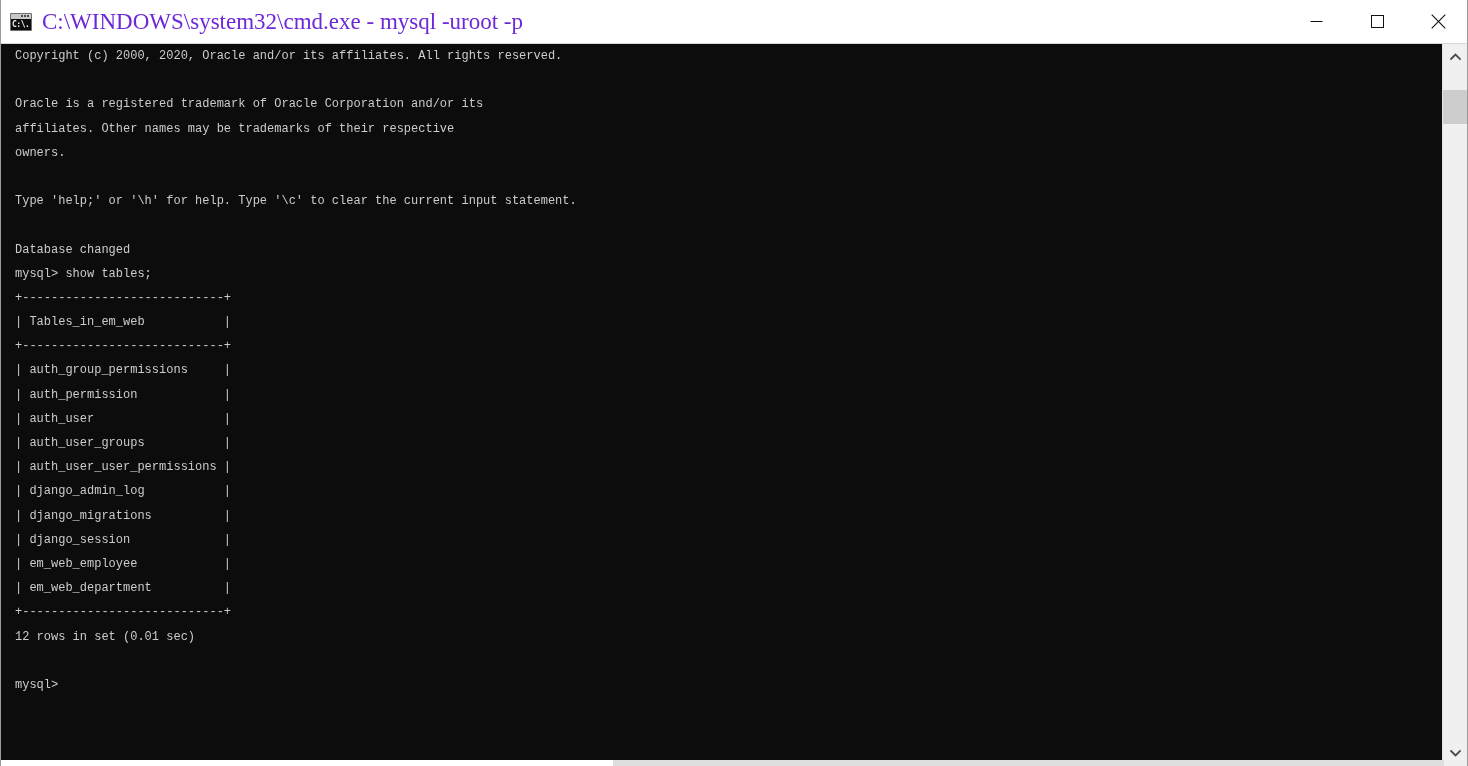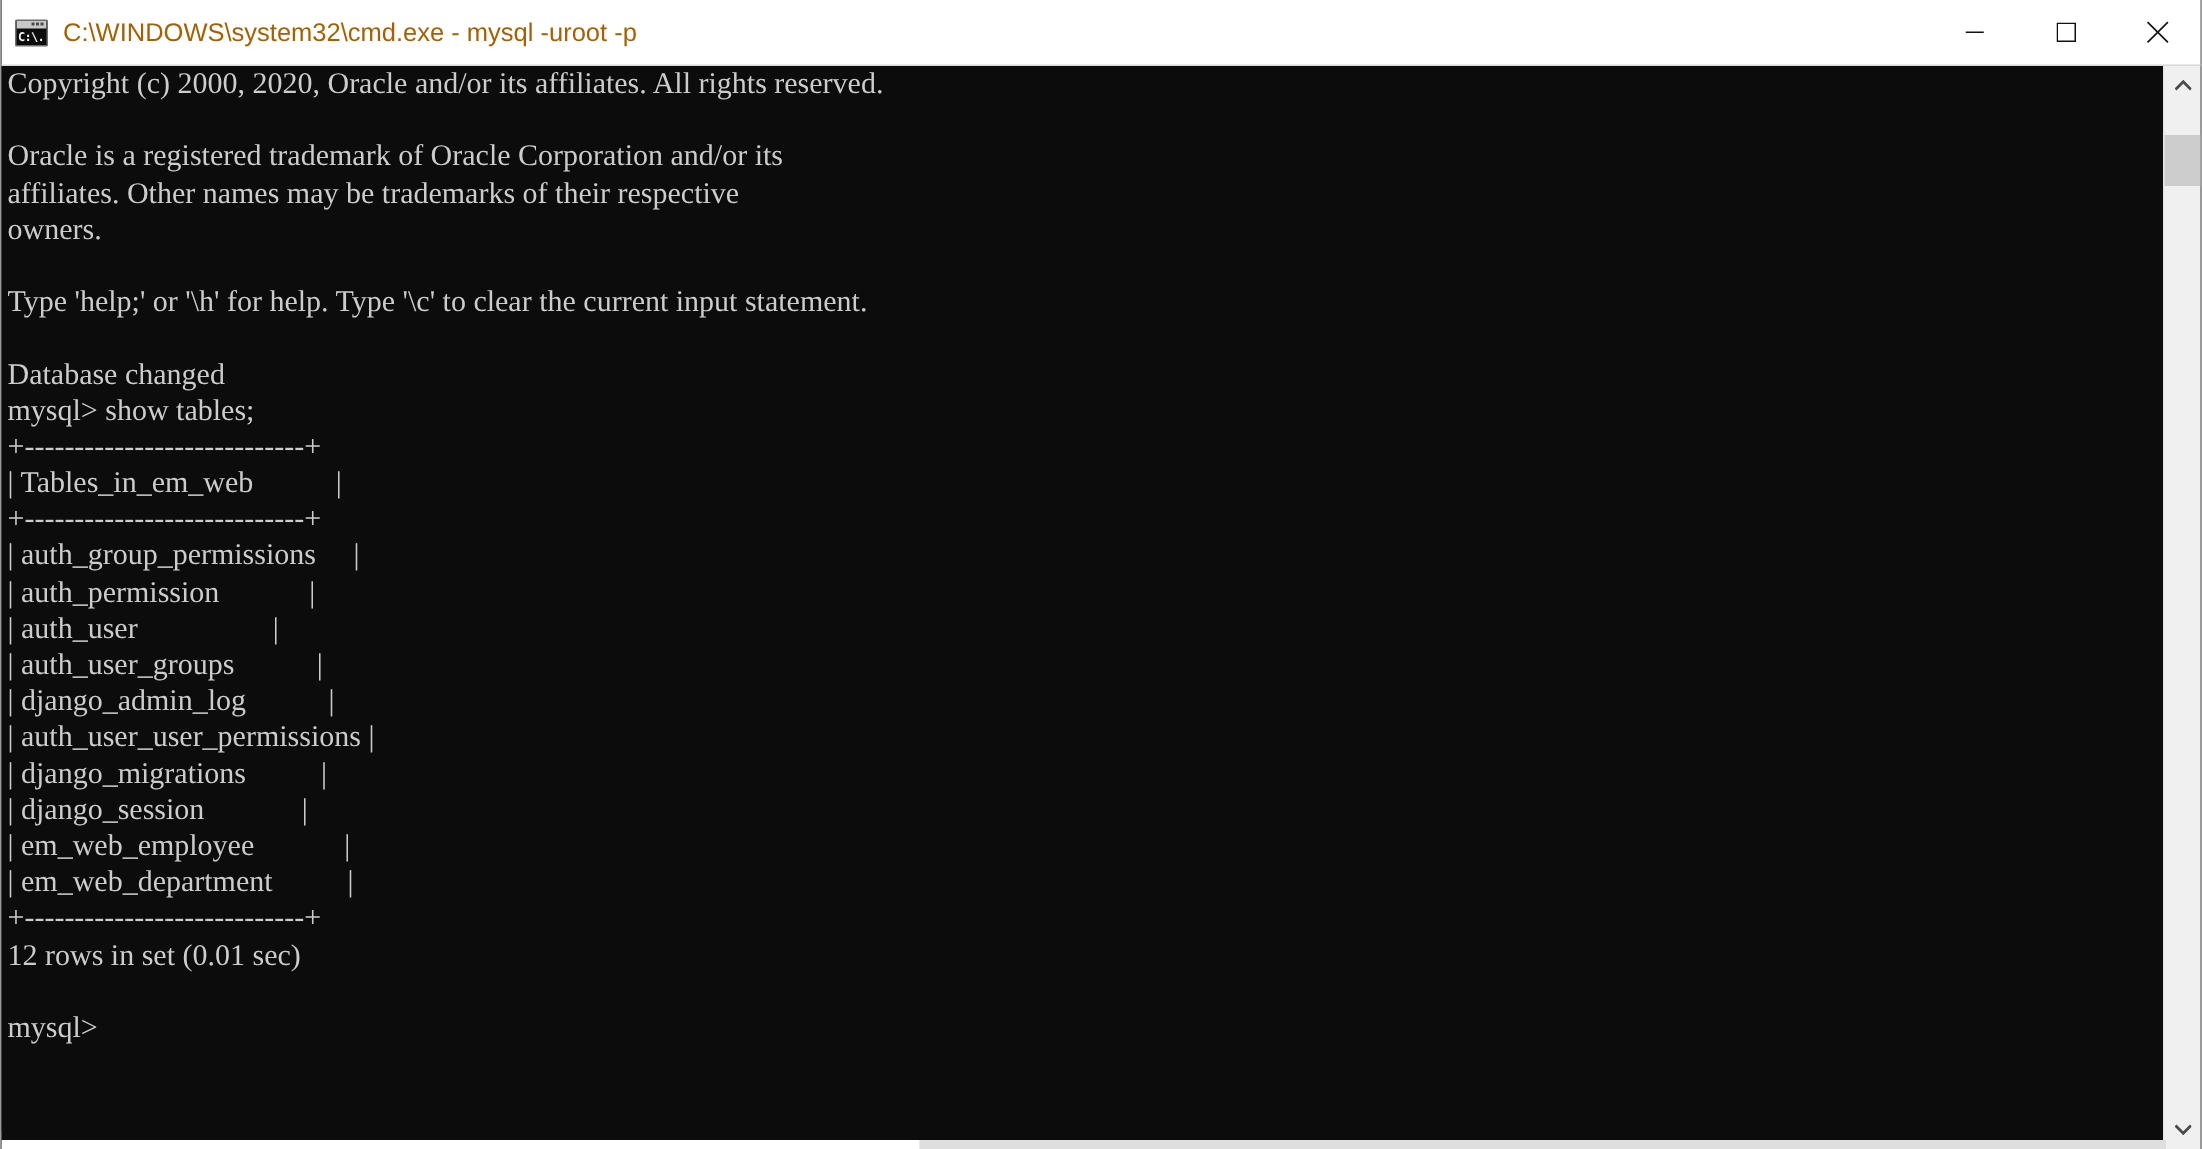--- a/index.html
+++ b/index.html
@@ -82,23 +82,23 @@
     font-family: "DejaVu Sans Mono", monospace;
     font-size: 8px;
     font-weight: bold;
     line-height: 12px;
     text-align: left;
     padding-left: 1px;
     letter-spacing: -0.5px;
   }
   .title-text {
     margin-left: 10px;
-    font-family: Liberation Sans, sans-serif;
-    font-size: 17px;
-    color: #a16207;
+    font-family: Liberation Serif, serif;
+    font-size: 23px;
+    color: #6d28d9;
     white-space: nowrap;
     overflow: hidden;
     text-overflow: ellipsis;
   }
 
   .winbuttons {
     display: flex;
     flex: 0 0 auto;
     height: 44px;
   }
@@ -124,29 +124,29 @@
     height: 710px;
     background: #0c0c0c;
     overflow: hidden;
     z-index: 5;
   }
   .console-inner {
     padding: 0;
     margin: 0;
   }
   .cline {
-    font-family: Liberation Serif, serif;
-    font-size: 20px;
+    font-family: Liberation Mono, monospace;
+    font-size: 12px;
     line-height: 24.2px;
     height: 24.2px;
     color: #cccccc;
     white-space: pre;
     letter-spacing: 0px;
     margin: 0;
-    padding: 0 0 0 4px;
+    padding: 0 0 0 14px;
   }
   .cline.blank { color: transparent; }
 
   
   .vscroll {
     position: absolute;
     top: 44px;
     right: 0;
     width: 25px;
     height: 722px;
@@ -266,22 +266,22 @@
         <div class="cline blank">&nbsp;</div>
         <div class="cline">Database changed</div>
         <div class="cline">mysql&gt; show tables;</div>
         <div class="cline">+----------------------------+</div>
         <div class="cline">| Tables_in_em_web           |</div>
         <div class="cline">+----------------------------+</div>
         <div class="cline">| auth_group_permissions     |</div>
         <div class="cline">| auth_permission            |</div>
         <div class="cline">| auth_user                  |</div>
         <div class="cline">| auth_user_groups           |</div>
+        <div class="cline">| auth_user_user_permissions |</div>
         <div class="cline">| django_admin_log           |</div>
-        <div class="cline">| auth_user_user_permissions |</div>
         <div class="cline">| django_migrations          |</div>
         <div class="cline">| django_session             |</div>
         <div class="cline">| em_web_employee            |</div>
         <div class="cline">| em_web_department          |</div>
         <div class="cline">+----------------------------+</div>
         <div class="cline">12 rows in set (0.01 sec)</div>
         <div class="cline blank">&nbsp;</div>
         <div class="cline">mysql&gt;</div>
       </div>
   </div>

